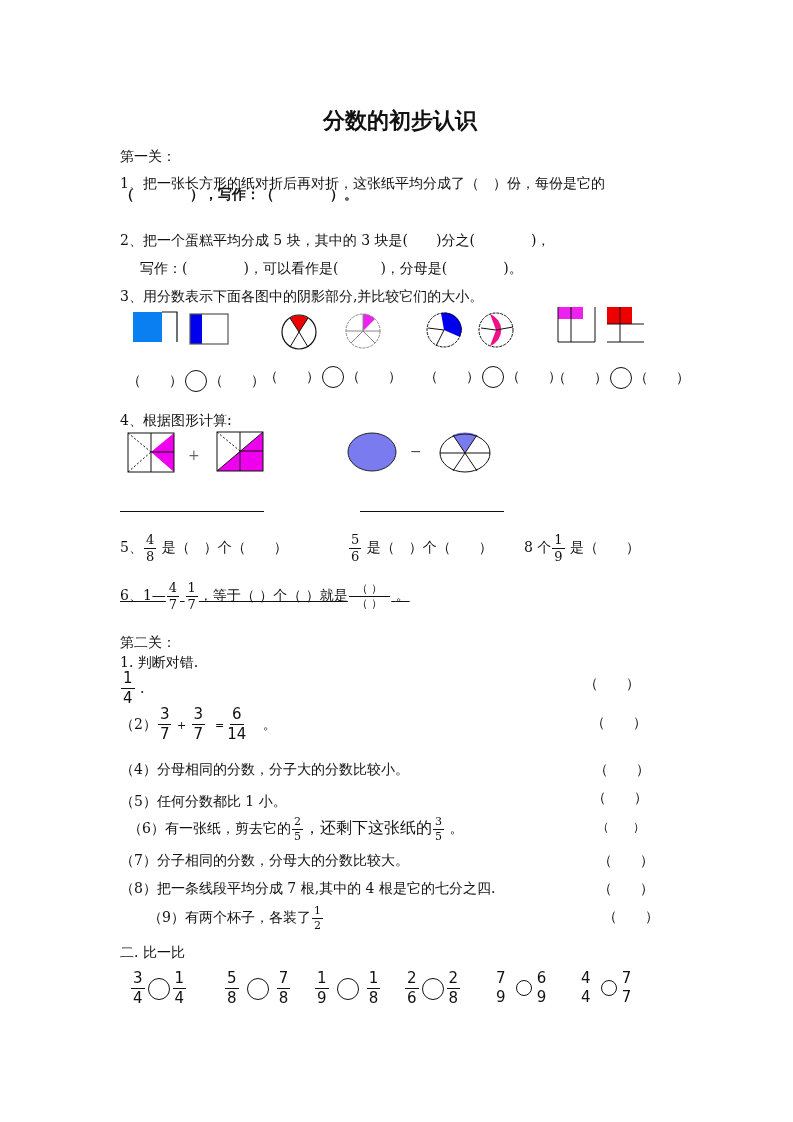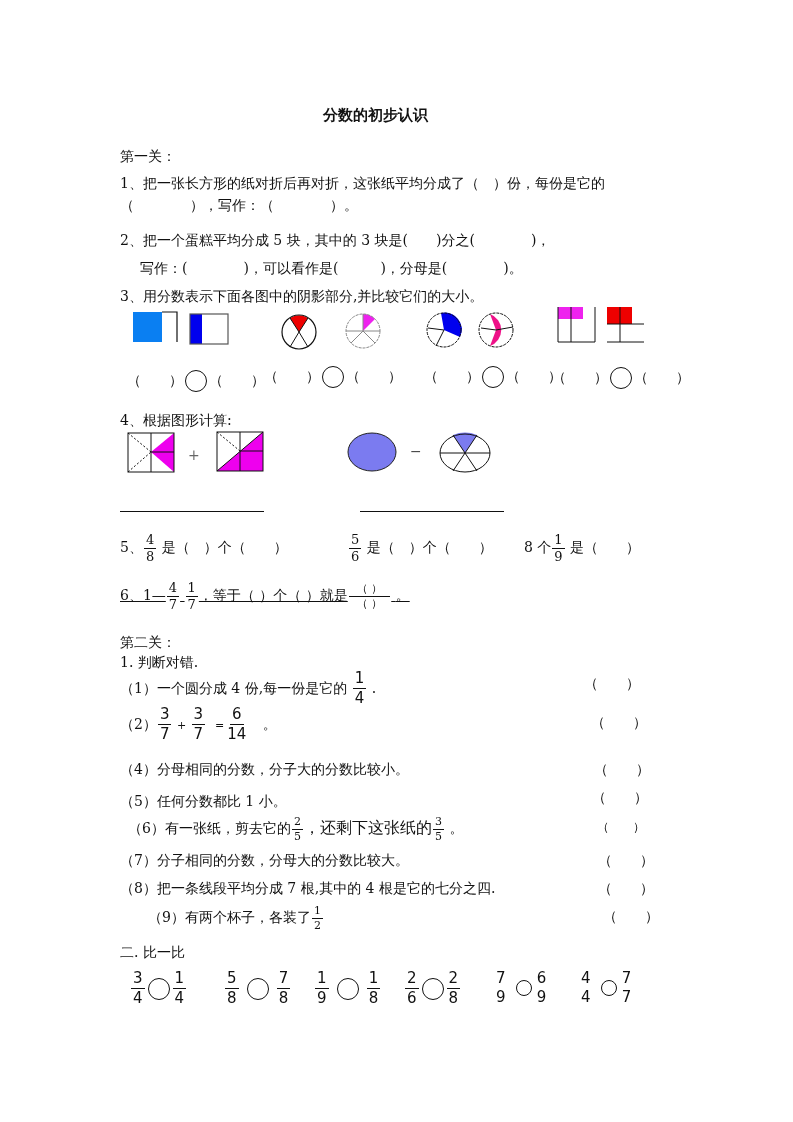--- a/index.html
+++ b/index.html
@@ -1,40 +1,40 @@
 <!DOCTYPE html>
 <html><head>
 <meta charset="utf-8">
 <style>
   html, body { margin: 0; padding: 0; background: #ffffff; }
   body { width: 793px; height: 1122px; position: relative; overflow: hidden;
          font-family: "DejaVu Serif", "Liberation Serif", serif; color: #111; }
   .abs { position: absolute; white-space: nowrap; }
   .t { font-size: 14px; line-height: 18px; }
-  .title { font-family: Liberation Sans, sans-serif; font-size: 15px; font-weight: bold; }
+  .title { font-family: Liberation Sans, sans-serif; font-size: 22px; font-weight: bold; }
   .frac { display: inline-flex; flex-direction: column; align-items: center; vertical-align: middle;
           font-size: 13px; line-height: 14px; margin: 0 1px; }
   .frac .n { padding: 0 2px 1px 2px; border-bottom: 1px solid #111; }
   .frac .d { padding: 1px 2px 0 2px; }
   .frac.nobar .n { border-bottom: none; }
   .frac.sans { font-family: "DejaVu Sans", "Liberation Sans", sans-serif; font-size: 15px; line-height: 17px; }
   .frac.small { font-size: 11px; line-height: 12px; }
   .cmp { display: inline-block; width: 20px; height: 20px; border: 1.2px solid #111; border-radius: 50%;
          vertical-align: middle; margin: 0 2px; }
   .line { position: absolute; height: 1px; background: #111; }
   svg { position: absolute; overflow: visible; }
 </style>
 </head>
 <body>
 
 <div class="abs title" style="left:323px; top:106px;">分数的初步认识</div>
 
 <div class="abs t" style="left:120px; top:147px;">第一关：</div>
 <div class="abs t" style="left:120px; top:174px;">1、把一张长方形的纸对折后再对折，这张纸平均分成了（　）份，每份是它的</div>
-<div class="abs t" style="left:120px; top:196px;">（　　　　），写作：（　　　　）。</div>
+<div class="abs t" style="left:120px; top:185px;font-weight:bold;">（　　　　），写作：（　　　　）。</div>
 <div class="abs t" style="left:120px; top:231px;">2、把一个蛋糕平均分成 5 块，其中的 3 块是(　　)分之(　　　　)，</div>
 <div class="abs t" style="left:140px; top:259px;">写作：(　　　　)，可以看作是(　　　)，分母是(　　　　)。</div>
 <div class="abs t" style="left:120px; top:287px;">3、用分数表示下面各图中的阴影部分,并比较它们的大小。</div>
 
 <svg style="left:133px; top:312px;" width="46" height="32">
   <rect x="0" y="0" width="29" height="30" fill="#0a7ff2"></rect>
   <polyline points="29,0 44,0 44,30" fill="none" stroke="#111" stroke-width="1.2"></polyline>
 </svg>
 <svg style="left:189px; top:313px;" width="42" height="34">
   <rect x="1" y="1" width="12" height="30" fill="#0000ee"></rect>
@@ -163,21 +163,20 @@
       <span class="n" style="padding:0 8px 1px 8px;">（ ）</span>
       <span class="d">（ ）</span>
     </span>
   <span>。</span>
 </div>
 
 <div class="abs t" style="left:120px; top:633px;">第二关：</div>
 <div class="abs t" style="left:120px; top:653px;">1. 判断对错.</div>
 
 <div class="abs t" style="left:120px; top:670px; line-height:30px;">
-  <span>（1）一个圆分成 4 份,每一份是它的</span>
   <span class="frac sans">
       <span class="n nobar" style="border-bottom:none;">1</span>
       <span class="d" style="border-top:1px solid #111;">4</span>
     </span>
   <span>.</span>
 </div>
 <div class="abs t" style="left:584px; top:674px;">（　　）</div>
 
 <div class="abs t" style="left:120px; top:706px; line-height:34px;">
   <span>（2）</span><span class="frac sans">

